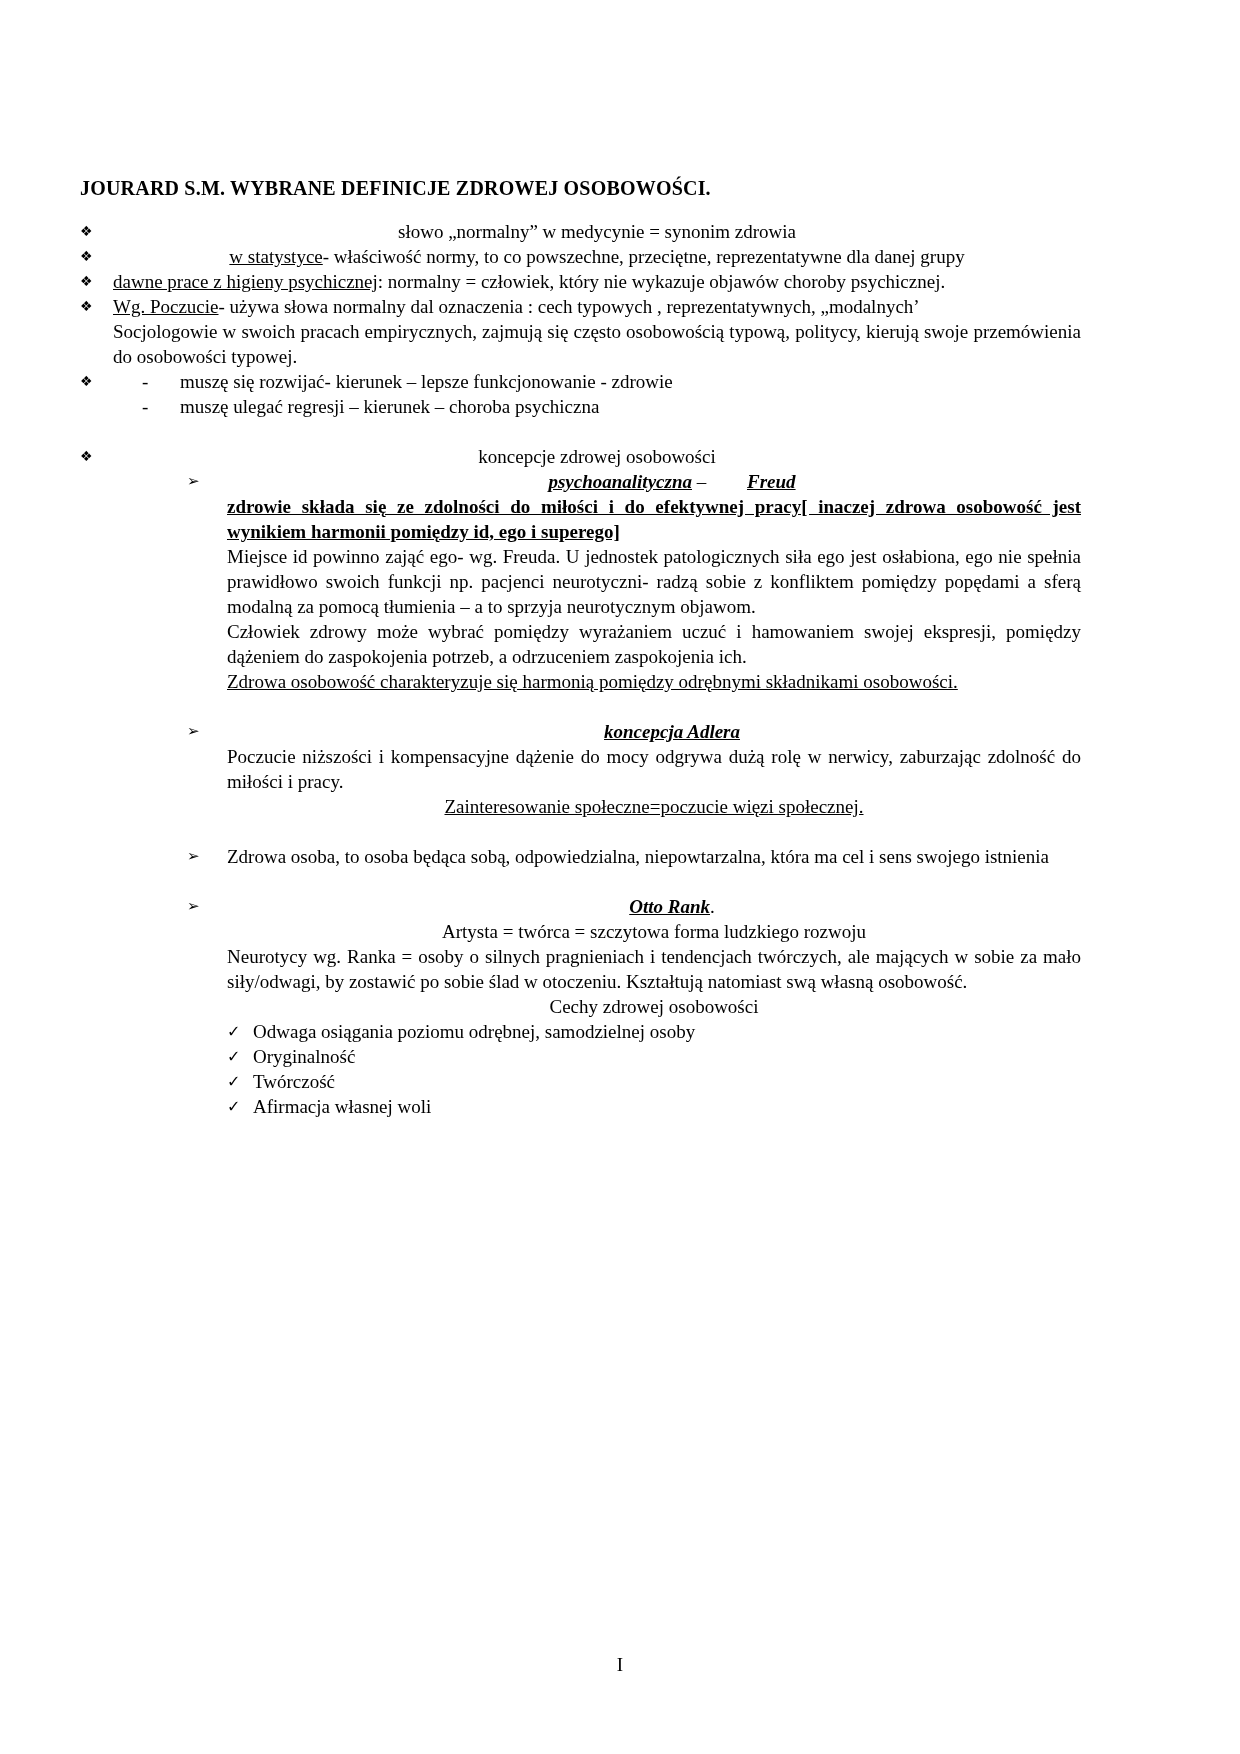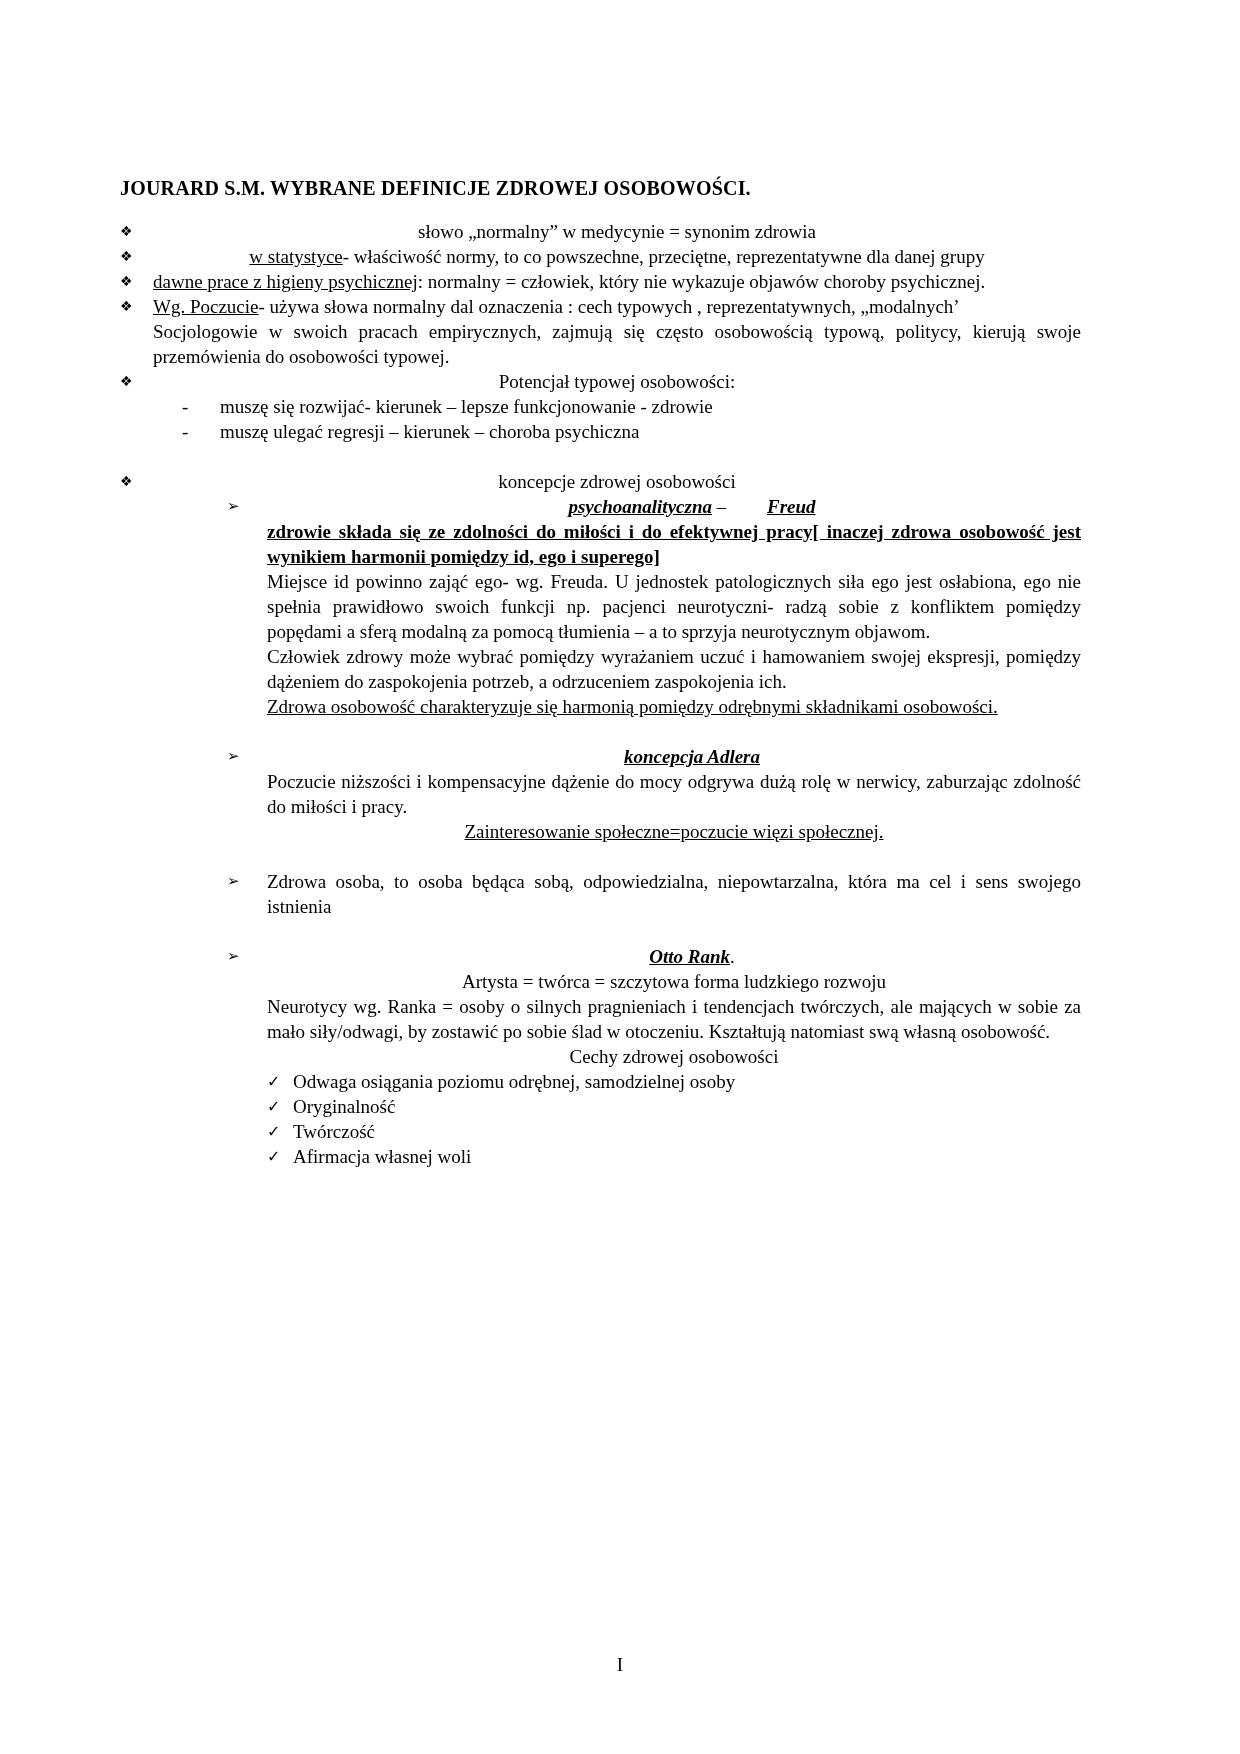--- a/index.html
+++ b/index.html
@@ -1,19 +1,19 @@
 <!DOCTYPE html>
 <html lang="pl"><head>
 <meta charset="utf-8">
 <style>
   html,body{margin:0;padding:0;background:#ffffff;}
   .page{
     width:1240px;height:1754px;background:#ffffff;color:#000;
     position:relative;box-sizing:border-box;
-    padding:176px 159px 0 120px;
+    padding:176px 159px 0 80px;
     font-family:"Liberation Serif", serif;
     font-size:19px;line-height:25px;
   }
   .title{
     font-size:20px;font-weight:bold;margin:0 0 18px 0;line-height:25px;
     letter-spacing:0.2px;
   }
   .ditem{display:flex;}
   .dmark{flex:0 0 33px;font-family:"DejaVu Sans", sans-serif;font-size:14px;line-height:25px;}
   .dbody{flex:1 1 auto;min-width:0;}
@@ -65,21 +65,20 @@
     <span class="dmark">❖</span>
     <div class="dbody">
       <div class="p"><span class="u">Wg. Poczucie</span><span>- używa słowa normalny dal oznaczenia : cech typowych , reprezentatywnych, „modalnych’</span></div>
       <div class="p">Socjologowie w swoich pracach empirycznych, zajmują się często osobowością typową, politycy, kierują swoje przemówienia do osobowości typowej.</div>
     </div>
   </div>
 
   <div class="ditem">
     <span class="dmark">❖</span>
     <div class="dbody">
-      <div class="p left">Potencjał typowej osobowości:</div>
       <div class="subitem">
         <span class="submark">-</span>
         <div class="p left">muszę się rozwijać- kierunek – lepsze funkcjonowanie - zdrowie</div>
       </div>
       <div class="subitem">
         <span class="submark">-</span>
         <div class="p left">muszę ulegać regresji – kierunek – choroba psychiczna</div>
       </div>
     </div>
   </div>

